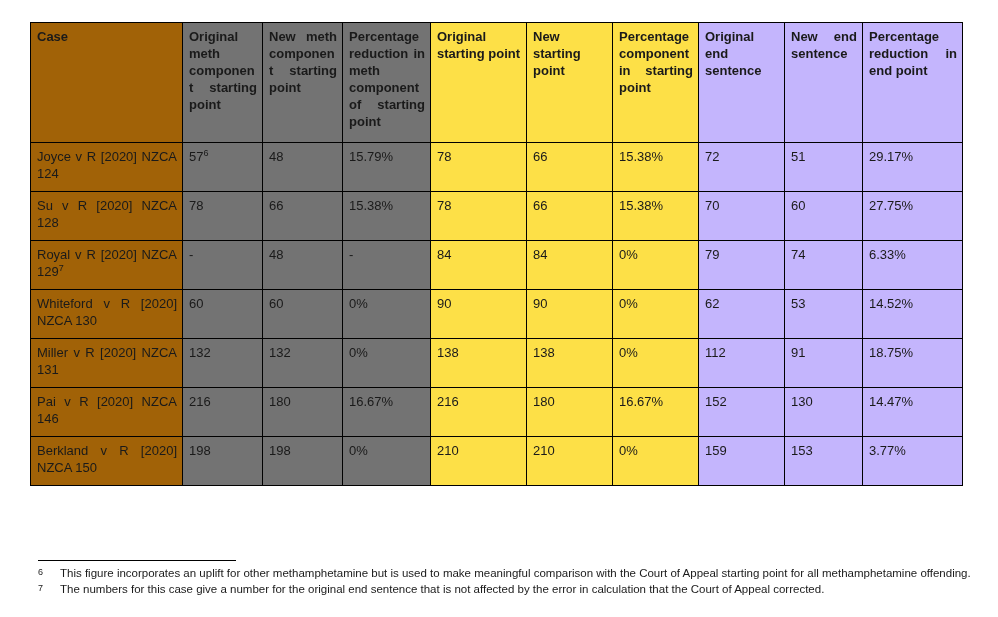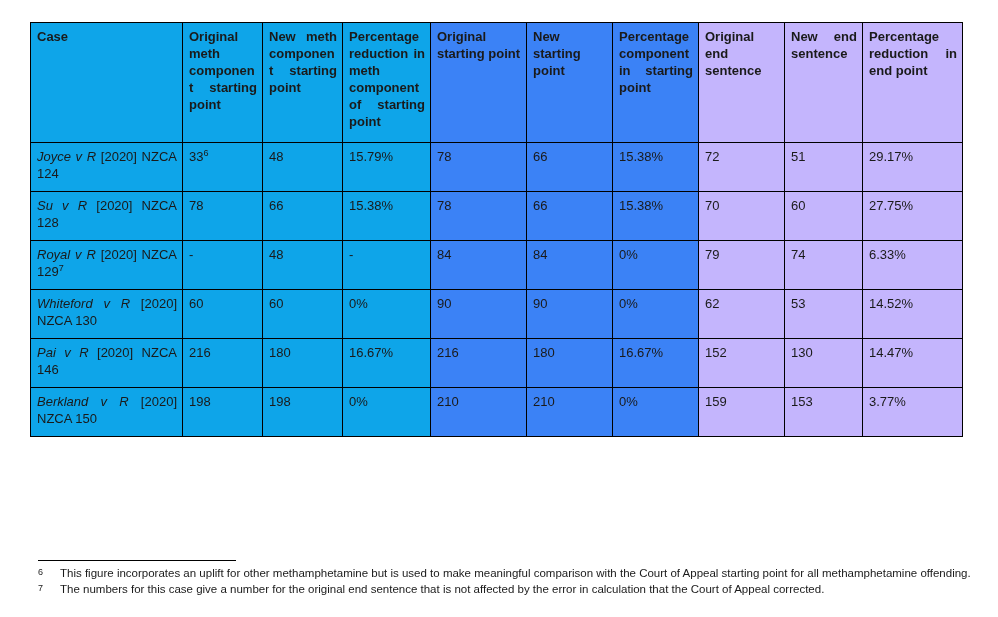--- a/index.html
+++ b/index.html
@@ -31,26 +31,26 @@
     font-weight: bold;
     height: 120px;
     text-align: justify;
   }
   
   col.w-case { width: 152px; }
   col.w2 { width: 80px; }  col.w3 { width: 80px; }  col.w4 { width: 88px; }
   col.w5 { width: 96px; }  col.w6 { width: 86px; }  col.w7 { width: 86px; }
   col.w8 { width: 86px; }  col.w9 { width: 78px; }  col.w10 { width: 100px; }
 
-  .bg-blue  { background: #0ea5e9; }
-  .bg-cream { background: #3b82f6; }
+  .bg-blue  { background: #737373; }
+  .bg-cream { background: #fde047; }
   .bg-end   { background: #c4b5fd; }
-  .bg-white { background: #0ea5e9; }
-
-  .it { font-style: italic; }
+  .bg-white { background: #a16207; }
+
+  .it { }
   sup.s {
     font-size: 9px;
     vertical-align: super;
     line-height: 0;
   }
   tbody tr { height: 48px; }
   tbody tr.short { height: 35px; margin-left: 40px; }
 
   .footnotes {
     position: absolute;
@@ -103,21 +103,21 @@
         <th class="bg-cream">New starting point</th>
         <th class="bg-cream">Percentage component in starting point</th>
         <th class="bg-end">Original end sentence</th>
         <th class="bg-end">New end sentence</th>
         <th class="bg-end">Percentage reduction in end point</th>
       </tr>
     </thead>
     <tbody>
       <tr>
         <td class="bg-white"><span class="it">Joyce v R</span><span> [2020] NZCA 124</span><sup class="s"></sup></td>
-        <td class="bg-blue"><span>33</span><sup class="s">6</sup></td>
+        <td class="bg-blue"><span>57</span><sup class="s">6</sup></td>
         <td class="bg-blue">48</td>
         <td class="bg-blue">15.79%</td>
         <td class="bg-cream">78</td>
         <td class="bg-cream">66</td>
         <td class="bg-cream">15.38%</td>
         <td class="bg-end">72</td>
         <td class="bg-end">51</td>
         <td class="bg-end">29.17%</td>
       </tr>
       <tr class="short">
@@ -150,20 +150,32 @@
         <td class="bg-blue">60</td>
         <td class="bg-blue">0%</td>
         <td class="bg-cream">90</td>
         <td class="bg-cream">90</td>
         <td class="bg-cream">0%</td>
         <td class="bg-end">62</td>
         <td class="bg-end">53</td>
         <td class="bg-end">14.52%</td>
       </tr>
       <tr>
+        <td class="bg-white"><span class="it">Miller v R</span><span> [2020] NZCA 131</span></td>
+        <td class="bg-blue">132</td>
+        <td class="bg-blue">132</td>
+        <td class="bg-blue">0%</td>
+        <td class="bg-cream">138</td>
+        <td class="bg-cream">138</td>
+        <td class="bg-cream">0%</td>
+        <td class="bg-end">112</td>
+        <td class="bg-end">91</td>
+        <td class="bg-end">18.75%</td>
+      </tr>
+      <tr>
         <td class="bg-white"><span class="it">Pai v R</span><span> [2020] NZCA 146</span></td>
         <td class="bg-blue">216</td>
         <td class="bg-blue">180</td>
         <td class="bg-blue">16.67%</td>
         <td class="bg-cream">216</td>
         <td class="bg-cream">180</td>
         <td class="bg-cream">16.67%</td>
         <td class="bg-end">152</td>
         <td class="bg-end">130</td>
         <td class="bg-end">14.47%</td>

